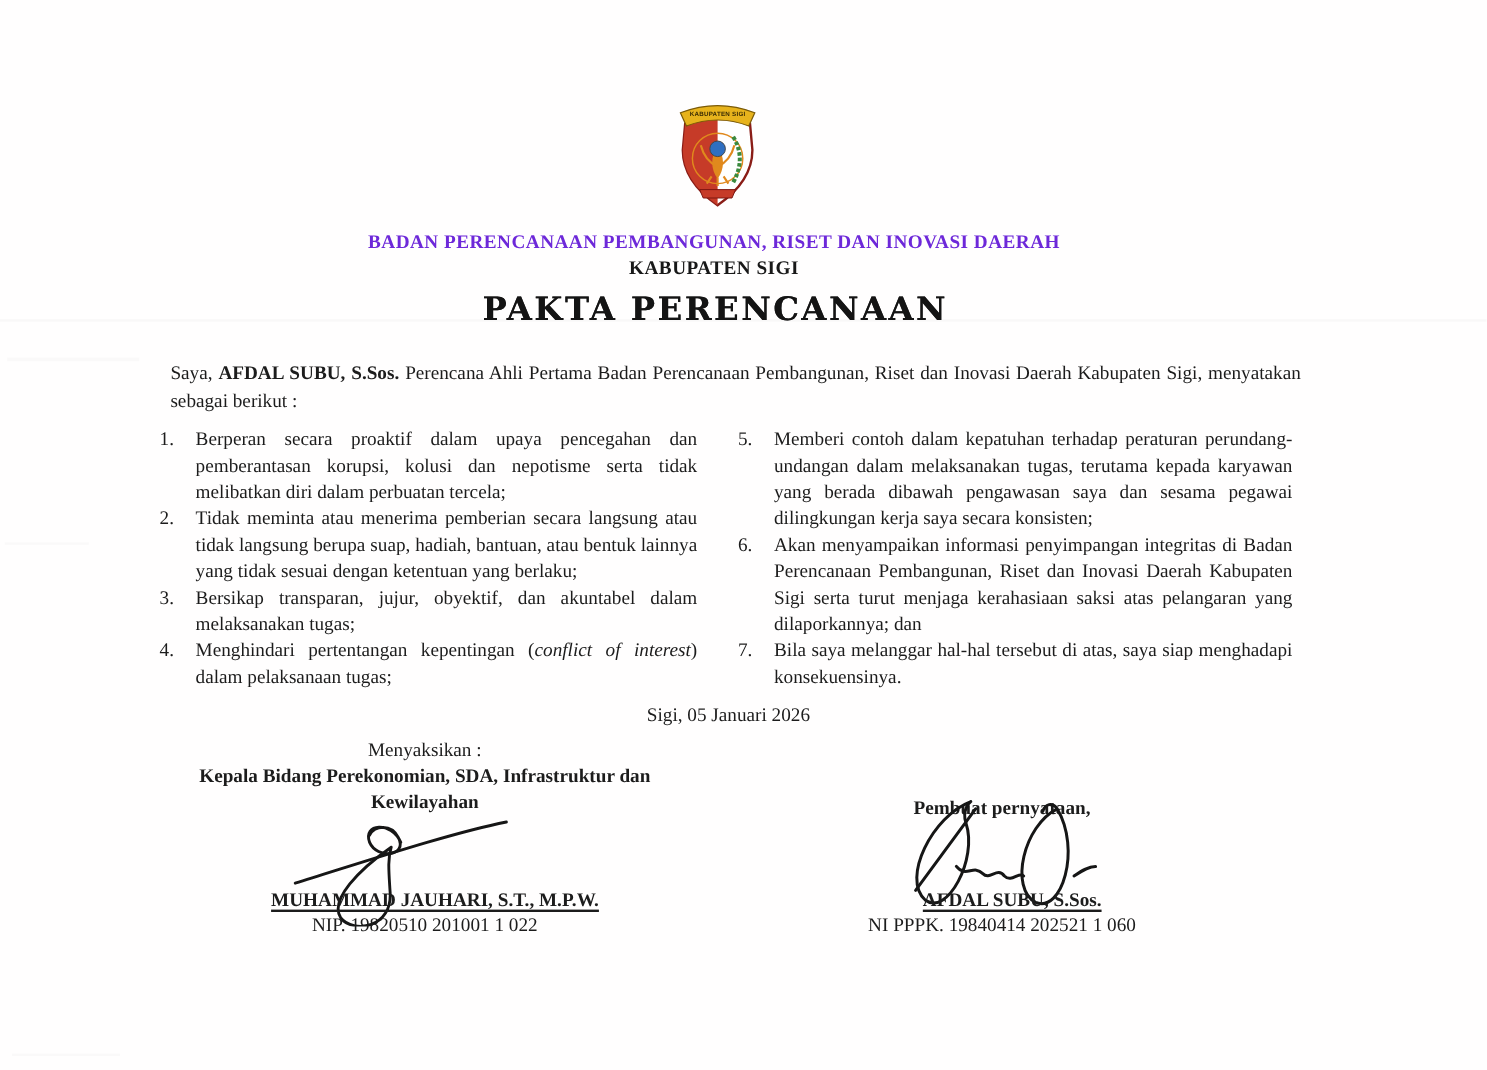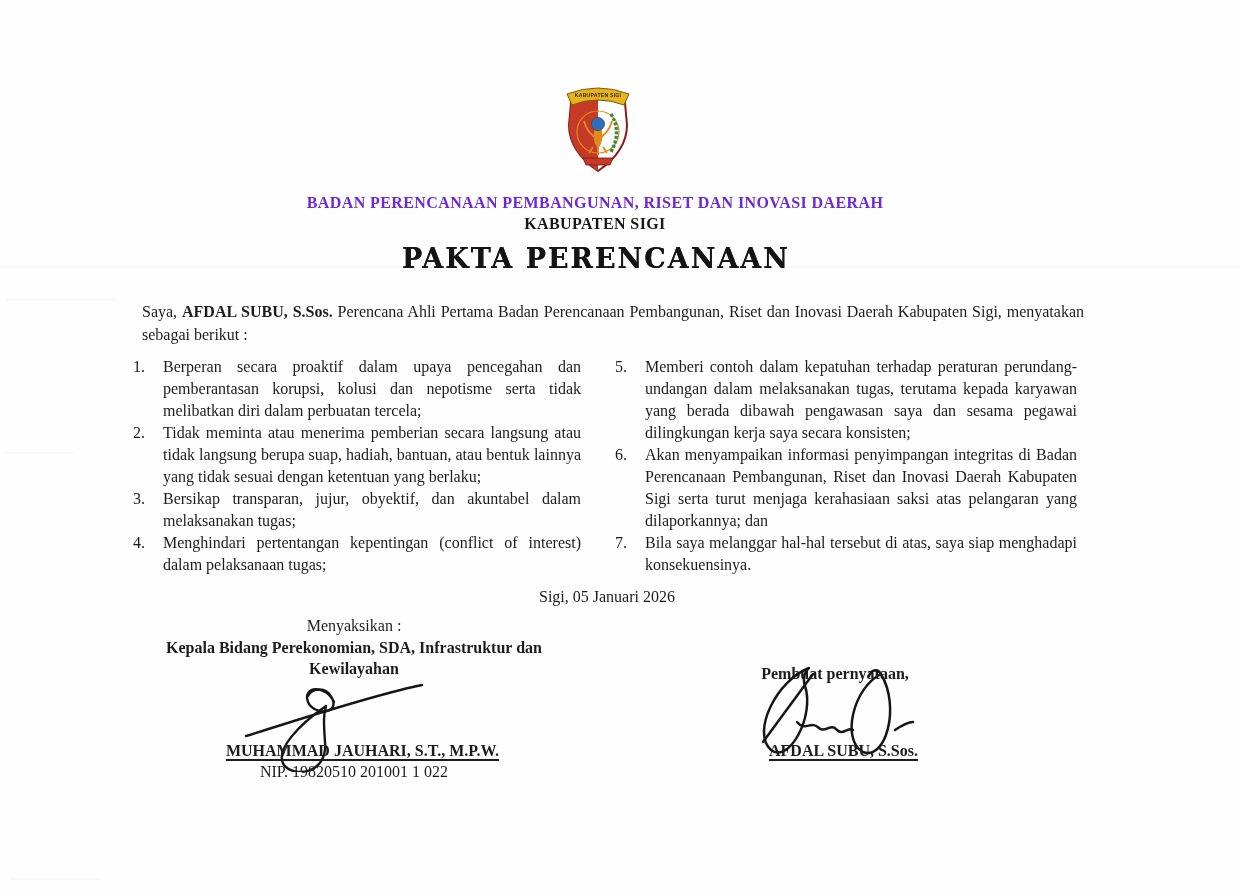--- a/index.html
+++ b/index.html
@@ -97,21 +97,21 @@
         <div class="pl-item">
           <span class="pl-num">2.</span>
           <span class="pl-text"><span>Tidak meminta atau menerima pemberian secara langsung atau tidak langsung berupa suap, hadiah, bantuan, atau bentuk lainnya yang tidak sesuai dengan ketentuan yang berlaku;</span></span>
         </div>
         <div class="pl-item">
           <span class="pl-num">3.</span>
           <span class="pl-text"><span>Bersikap transparan, jujur, obyektif, dan akuntabel dalam melaksanakan tugas;</span></span>
         </div>
         <div class="pl-item">
           <span class="pl-num">4.</span>
-          <span class="pl-text"><span>Menghindari pertentangan kepentingan (</span><span style="">conflict of interest</span><span>) dalam pelaksanaan tugas;</span></span>
+          <span class="pl-text"><span>Menghindari pertentangan kepentingan (</span><span style="font-style: italic;">conflict of interest</span><span>) dalam pelaksanaan tugas;</span></span>
         </div>
       </div>
     <div class="pledge-col right" id="pledge-list-right">
         <div class="pl-item">
           <span class="pl-num">5.</span>
           <span class="pl-text"><span>Memberi contoh dalam kepatuhan terhadap peraturan perundang-undangan dalam melaksanakan tugas, terutama kepada karyawan yang berada dibawah pengawasan saya dan sesama pegawai dilingkungan kerja saya secara konsisten;</span></span>
         </div>
         <div class="pl-item">
           <span class="pl-num">6.</span>
           <span class="pl-text"><span>Akan menyampaikan informasi penyimpangan integritas di Badan Perencanaan Pembangunan, Riset dan Inovasi Daerah Kabupaten Sigi serta turut menjaga kerahasiaan saksi atas pelangaran yang dilaporkannya; dan</span></span>
@@ -149,14 +149,15 @@
       <path d="M 28,82 L 78,14"></path>
       <path d="M 62,62 C 70,72 76,60 84,68 C 90,74 96,62 102,70 C 108,76 114,66 118,70"></path>
       <path d="M 146,14 C 118,28 106,80 128,92 C 150,101 166,48 146,14 C 142,8 136,10 134,16"></path>
       <path d="M 160,70 C 166,66 172,62 178,62"></path>
     </g>
   </svg>
 
   <div class="abs declarant-name">
     <span class="sig-name">AFDAL SUBU, S.Sos.</span>
   </div>
+  <div class="abs declarant-nip">NI PPPK. 19840414 202521 1 060</div>
 
 </div>
 
 </body></html>

